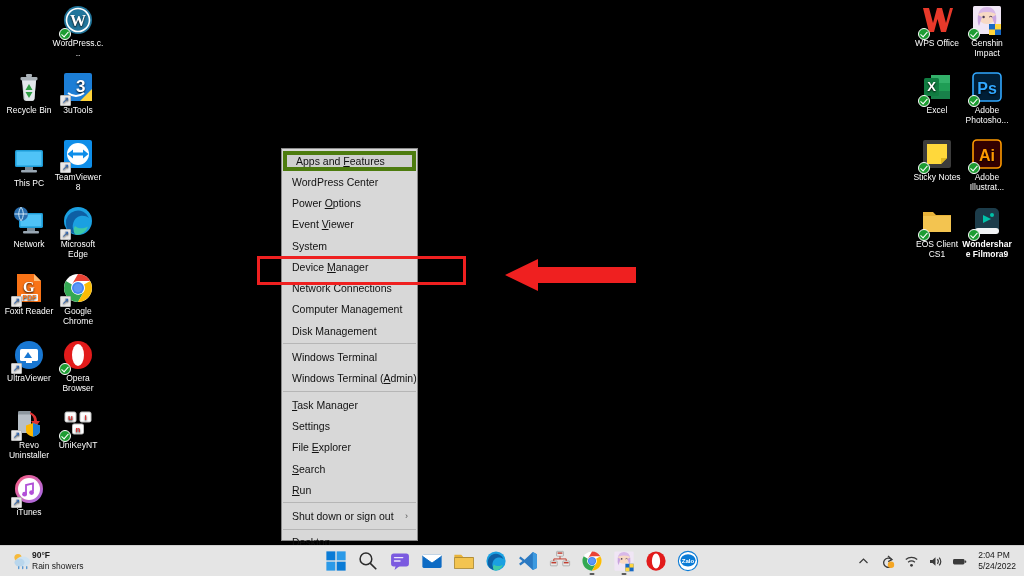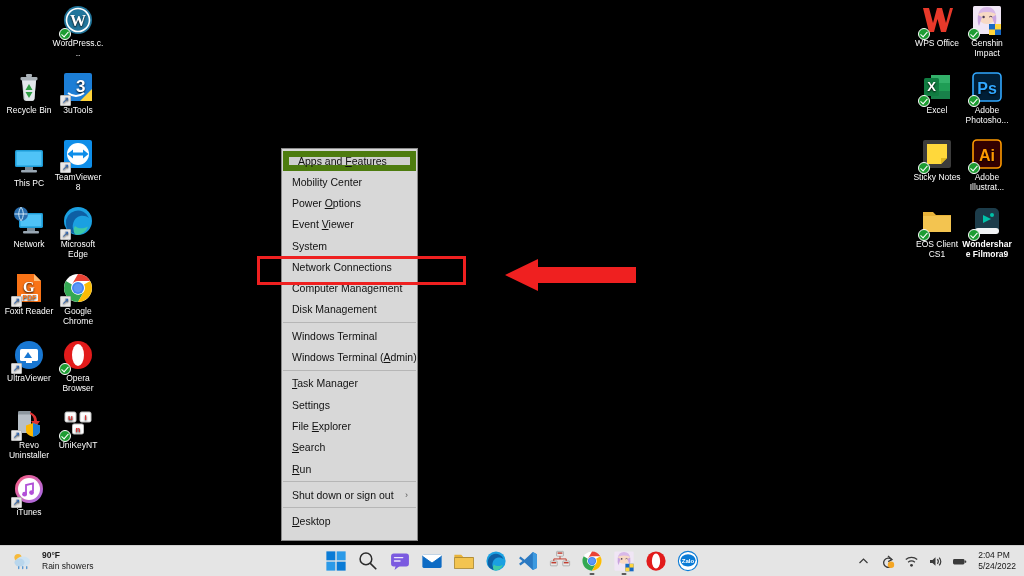--- a/index.html
+++ b/index.html
@@ -69,21 +69,21 @@
     height: 21.3px;
     display: flex; align-items: center;
     padding-left: 10px;
     font-size: 10.5px;
     color: #111111;
     white-space: nowrap;
   }
   .mi .u { text-decoration: underline; }
   .mi.hot {
     background: #cfcfcf;
-    border: 6px solid #4d7c0f;
+    border: 4px solid #4d7c0f;
     margin: 0 1px;
     padding-left: 9px;
     height: 20px;
   }
   .mi .chev {
     position: absolute; right: 9px; top: 50%;
     transform: translateY(-50%);
     font-size: 9px; color: #555;
   }
   .sep {
@@ -110,21 +110,21 @@
   #taskbar {
     position: absolute;
     left: 0; bottom: 0;
     width: 1024px; height: 31px;
     background: #e5e5e5;
     border-top: 1px solid #cfcfcf;
     display: flex; align-items: center;
   }
   #weather {
     display: flex; align-items: center;
-    margin-left: 12px; gap: 10px;
+    margin-left: 12px; gap: 0;
   }
   #weather .wtxt {
     font-size: 8.5px; line-height: 11px; color: #1a1a1a;
   }
   #weather .wtxt b { font-weight: bold; display: block; }
   #tb-center {
     position: absolute;
     left: 50%; transform: translateX(-50%);
     display: flex; align-items: center; gap: 10px;
   }
@@ -300,30 +300,33 @@
             <path d="M12 10 l8 4 -8 4z" fill="#00c2a8"></path>
             <circle cx="21" cy="10" r="2" fill="#00c2a8"></circle>
           </svg><span class="check-badge"></span></span><span class="lbl">Wondershare Filmora9</span></div>
     </div>
 
   <div id="ctxmenu">
       <div class="mi hot">
         <span>Apps and <span class="u">F</span>eatures</span>
       </div>
       <div class="mi">
-        <span>Mobility Center</span>
+        <span>WordPress Center</span>
       </div>
       <div class="mi">
         <span>Power <span class="u">O</span>ptions</span>
       </div>
       <div class="mi">
         <span>Event <span class="u">V</span>iewer</span>
       </div>
       <div class="mi">
         <span>System</span>
+      </div>
+      <div class="mi">
+        <span>Device <span class="u">M</span>anager</span>
       </div>
       <div class="mi">
         <span>Network Connections</span>
       </div>
       <div class="mi">
         <span>Computer Management</span>
       </div>
       <div class="mi">
         <span>Disk Management</span>
       </div>

